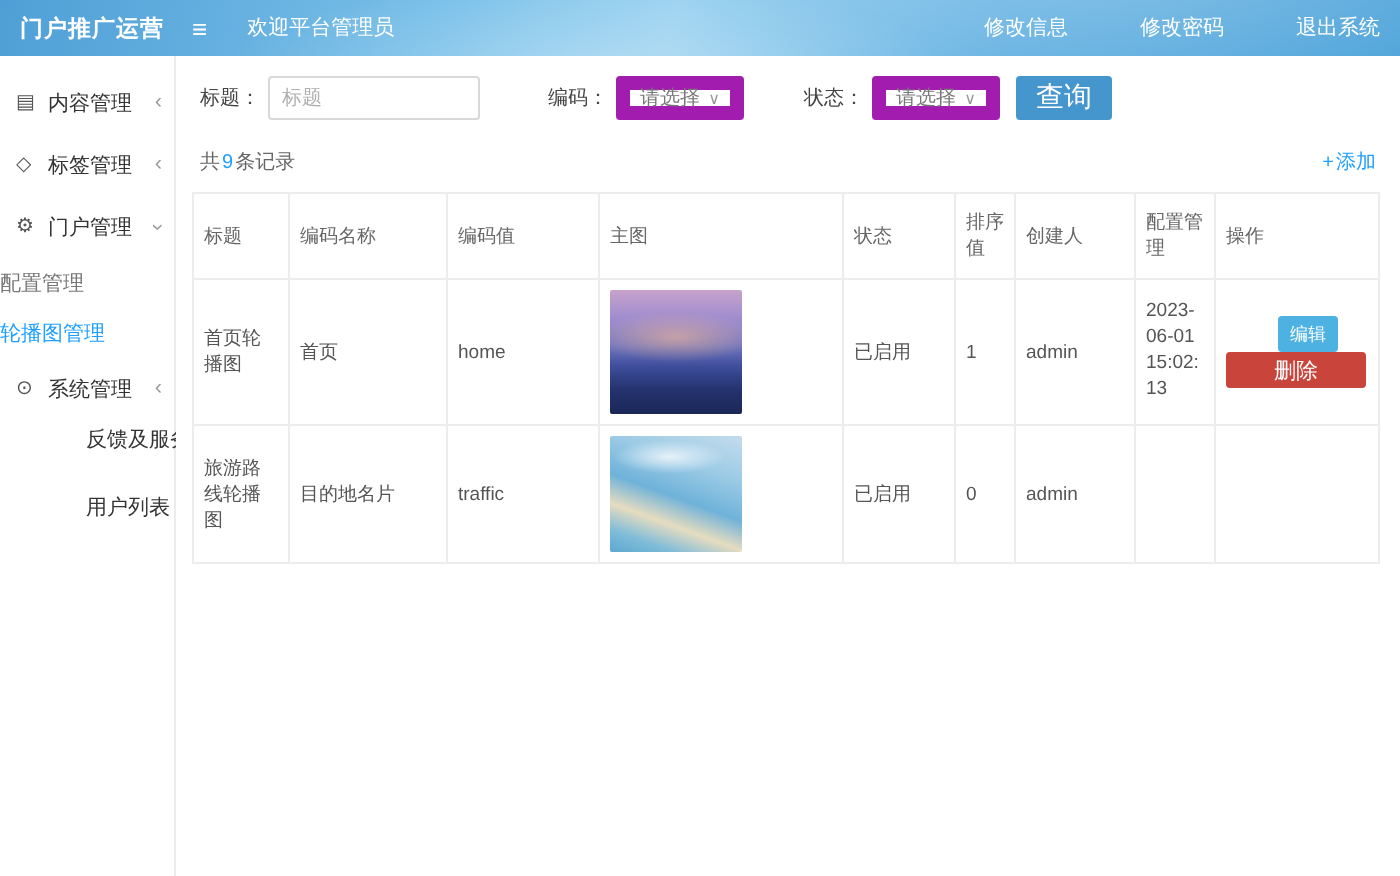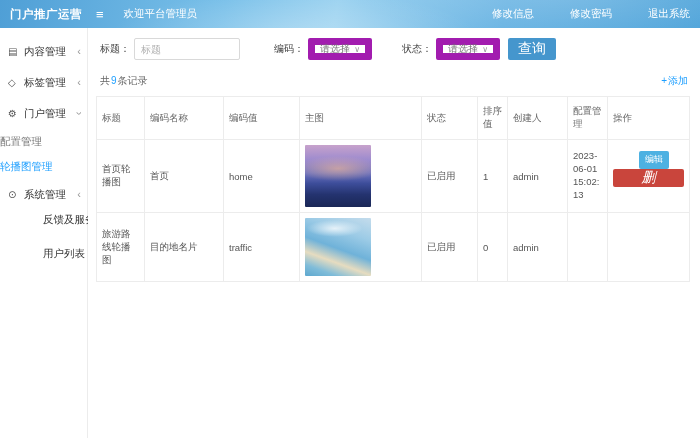--- a/index.html
+++ b/index.html
@@ -86,21 +86,21 @@
       radial-gradient(ellipse 40px 10px at 55% 22%, rgba(255,255,255,.8), transparent 70%),
       linear-gradient(180deg,#8ec2e6 0%,#c6e2f2 38%,#6aa98e 58%,#c5ba8e 74%,#8f8563 88%,#6f9f75 100%); }
   .thumb-coast-aerial { height:58px;
     background:
       radial-gradient(ellipse 40px 12px at 45% 18%, rgba(255,255,255,.75), transparent 70%),
       linear-gradient(200deg,#c4dcec 0%,#9ccbe6 28%,#6fb2d9 52%,#e6dcc0 70%,#7fbcd9 86%,#5da8cf 100%); }
 
   .btn-edit { height:18px; padding:0 6px; background:#4db1e2; color:#fff; border:none;
     border-radius:2px; font-size:9px; cursor:pointer; margin-right:4px;margin-left:26px; }
   .btn-del { height:18px; padding:0 24px; background:#c9453c; color:#fff; border:none;
-    border-radius:2px; font-size:14px; cursor:pointer;font-style:italic; }
+    border-radius:2px; font-size:11px; cursor:pointer; }
   .dt-date { line-height:1.35; } .dt-time { line-height:1.35; }
 </style>
 </head>
 <body>
 
 <div class="topbar">
   <div class="brand">门户推广运营</div>
   <div class="hamburger">≡</div>
   <div class="welcome">欢迎平台管理员</div>
   <div class="top-links">

